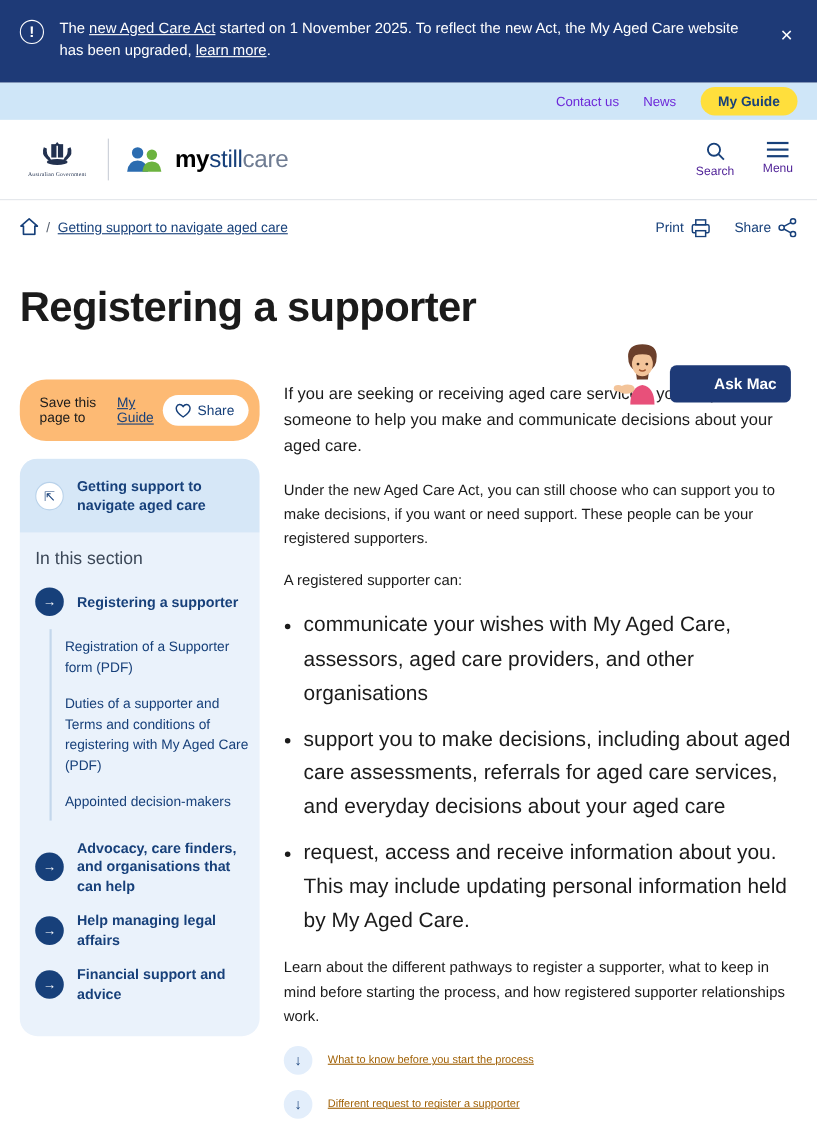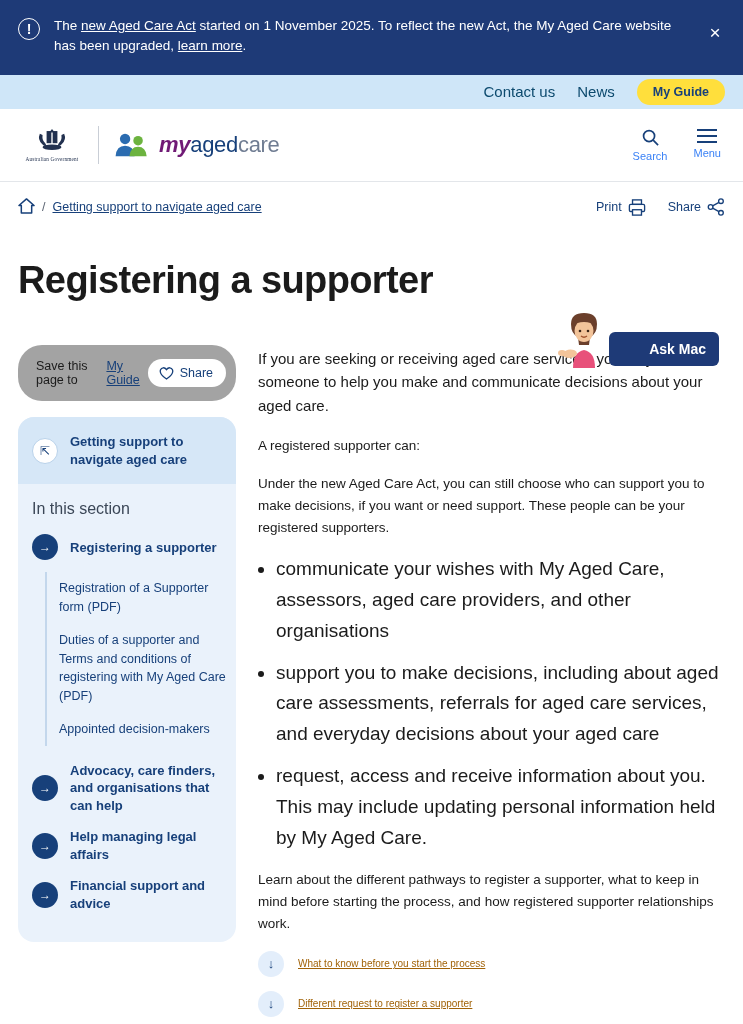--- a/index.html
+++ b/index.html
@@ -55,22 +55,22 @@
   .utility-bar {
     background: #cfe6f8;
     height: 34px;
     display: flex;
     align-items: center;
     justify-content: flex-end;
     padding-right: 18px;
     gap: 22px;
   }
   .utility-link {
-    font-size: 15px;
-    color: #0c4a6e;
+    font-size: 12px;
+    color: #6d28d9;
     text-decoration: none;
     cursor: pointer;
   }
   .my-guide-btn {
     background: #ffdf3c;
     color: #17407a;
     font-size: 12.5px;
     font-weight: 700;
     border-radius: 16px;
     padding: 6px 16px;
@@ -113,36 +113,36 @@
     display: flex;
     align-items: center;
     gap: 8px;
   }
   .brand-mark { width: 38px; height: 30px; }
   .brand-text {
     font-size: 22px;
     letter-spacing: -0.3px;
     font-weight: 400;
   }
-  .brand-text .b1 { color: #701a75; font-weight: 700; font-style: italic; }
+  .brand-text .b1 { color: #000000; font-weight: 700; }
   .brand-text .b2 { color: #17407a; font-weight: 400; }
   .brand-text .b3 { color: #6f7c92; font-weight: 400; }
   .header-actions {
     margin-left: auto;
     display: flex;
     gap: 26px;
     padding-right: 4px;
   }
   .header-action {
     display: flex;
     flex-direction: column;
     align-items: center;
     gap: 3px;
     cursor: pointer;
-    color: #3b82f6;
+    color: #4c1d95;
   }
   .header-action .lbl { font-size: 11px; }
 
   
   .crumb-row {
     display: flex;
     align-items: center;
     padding: 16px 18px 12px 18px;
   }
   .crumbs { display: flex; align-items: center; gap: 7px; font-size: 12.5px; }
@@ -197,21 +197,21 @@
     display: flex;
     padding: 0 18px;
     gap: 22px;
     position: relative;
   }
   .col-left { width: 218px; flex: 0 0 218px; }
   .col-right { flex: 1 1 auto; padding-top: 2px; }
 
   
   .save-card {
-    background: #a3a3a3;
+    background: #fdba74;
     border-radius: 24px;
     height: 56px;
     display: flex;
     align-items: center;
     padding: 0 10px 0 18px;
     font-size: 12.5px;
     color: #1b1b1b;
     gap: 5px;
     margin-bottom: 16px;
   }
@@ -392,21 +392,21 @@
     <div class="crest-label">Australian Government</div>
   </div>
   <div class="divider-v"></div>
   <div class="brand">
     <svg class="brand-mark" viewBox="0 0 44 34">
       <circle cx="14" cy="10" r="6" fill="#2b6cb0"></circle>
       <path d="M3 30 q1-12 11-12 q10 0 11 12z" fill="#2b6cb0"></path>
       <circle cx="29" cy="12" r="5.5" fill="#6cb33f"></circle>
       <path d="M19 30 q1-11 10-11 q9 0 10 11z" fill="#6cb33f"></path>
     </svg>
-    <div class="brand-text"><span class="b1">my</span><span class="b2">aged</span><span class="b3">care</span></div>
+    <div class="brand-text"><span class="b1">my</span><span class="b2">still</span><span class="b3">care</span></div>
   </div>
   <div class="header-actions">
     <div class="header-action">
       <svg width="19" height="19" viewBox="0 0 20 20">
         <circle cx="8.5" cy="8.5" r="5.8" fill="none" stroke="#17407a" stroke-width="1.8"></circle>
         <line x1="12.8" y1="12.8" x2="18" y2="18" stroke="#17407a" stroke-width="1.8"></line>
       </svg>
       <span class="lbl">Search</span>
     </div>
     <div class="header-action">
@@ -514,22 +514,22 @@
 
       <div class="nav-item">
         <div class="circ">→</div>
         <div class="label">Financial support and advice</div>
       </div>
     </div>
   </div>
 
   <div class="col-right">
     <p class="lead">If you are seeking or receiving aged care services, you may want someone to help you make and communicate decisions about your aged care.</p>
+    <p class="body-p">Under the new Aged Care Act, you can still choose who can support you to make decisions, if you want or need support. These people can be your registered supporters.</p>
     <p class="body-p">A registered supporter can:</p>
-    <p class="body-p">Under the new Aged Care Act, you can still choose who can support you to make decisions, if you want or need support. These people can be your registered supporters.</p>
     <ul class="bullets">
       <li>communicate your wishes with My Aged Care, assessors, aged care providers, and other organisations</li>
       <li>support you to make decisions, including about aged care assessments, referrals for aged care services, and everyday decisions about your aged care</li>
       <li>request, access and receive information about you. This may include updating personal information held by My Aged Care.</li>
     </ul>
     <p class="body-p">Learn about the different pathways to register a supporter, what to keep in mind before starting the process, and how registered supporter relationships work.</p>
 
 
     <div class="otp-item">
       <div class="otp-circle">↓</div>

